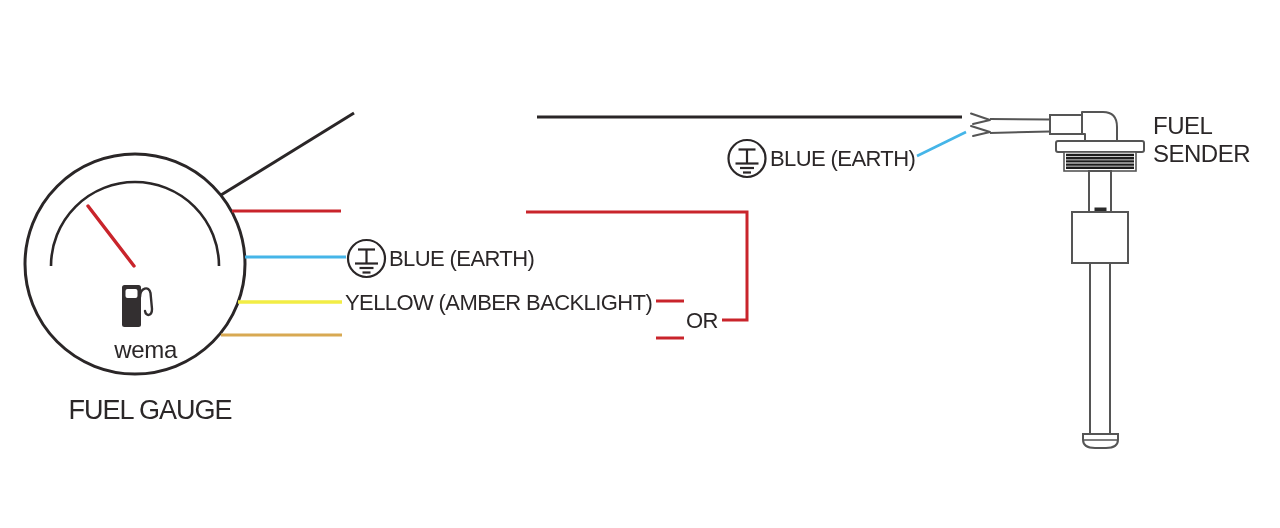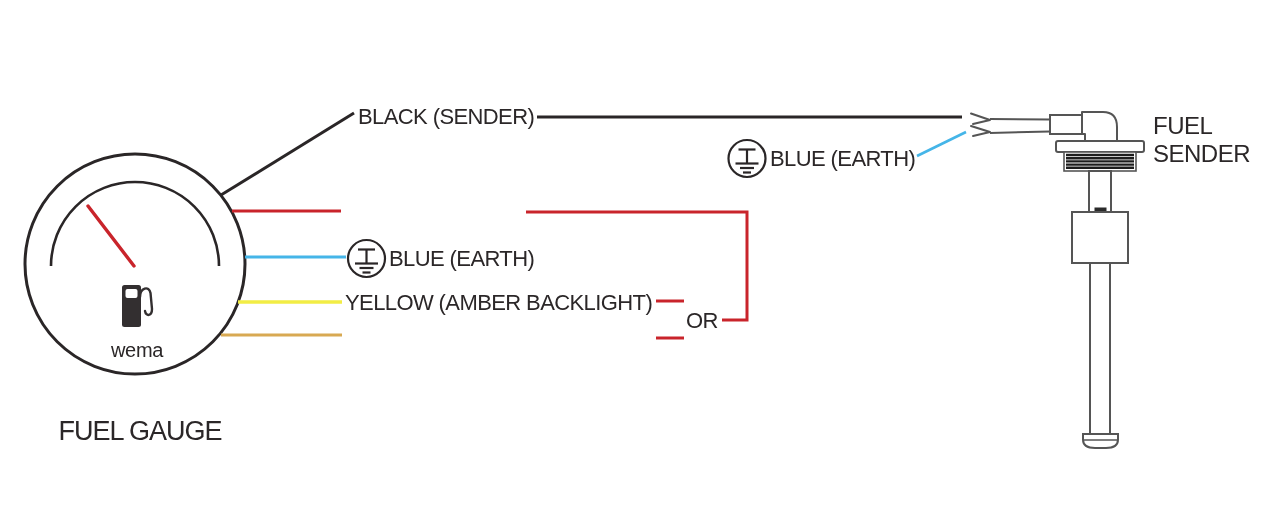--- a/index.html
+++ b/index.html
@@ -19,23 +19,23 @@
     position: absolute;
     color: #2b2728;
     font-size: 22px;
     line-height: 25px;
     letter-spacing: -0.6px;
     white-space: nowrap;
   }
   .brand {
     position: absolute;
     color: #2b2728;
-    font-size: 20px;
+    font-size: 24px;
     line-height: 26px;
-    text-align: center;
+    text-align: right;
     letter-spacing: -0.3px;
   }
   .caption {
     position: absolute;
     color: #2b2728;
     font-size: 27px;
     line-height: 30px;
     letter-spacing: -1px;
     text-align: center;
     white-space: nowrap;
@@ -146,31 +146,30 @@
       <rect x="1072" y="212" width="56" height="51" fill="#ffffff"></rect>
 
       <line x1="1090" y1="263" x2="1090" y2="434"></line>
       <line x1="1110" y1="263" x2="1110" y2="434"></line>
 
       <path d="M1083 434 L1118 434 L1118 439.5 Q1118 448 1106 448 L1095 448 Q1083 448 1083 439.5 Z" fill="#ffffff"></path>
       <line x1="1083" y1="440" x2="1118" y2="440" stroke-width="1.5"></line>
     </g>
   </svg>
 
-  <div class="lbl" style="left:358px; top:104px;">BLACK (SENDER)</div>
 
 
   <div class="lbl" style="left:389px; top:246px;">BLUE (EARTH)</div>
 
   <div class="lbl" style="left:345px; top:290px;">YELLOW (AMBER BACKLIGHT)</div>
 
 
   <div class="lbl" style="left:686px; top:308px;">OR</div>
 
   <div class="lbl" style="left:770px; top:146px;">BLUE (EARTH)</div>
 
   <div class="brand" style="left:97px; top:337px; width:80px;">wema</div>
 
-  <div class="caption" style="left:50px; top:395px; width:180px;margin-top:21px;">FUEL GAUGE</div>
+  <div class="caption" style="left:60px; top:395px; width:180px;">FUEL GAUGE</div>
 
   <div class="caption-wrap" style="left:1153px; top:112px; width:110px;">FUEL SENDER</div>
 
 </div>
 
 </body></html>

